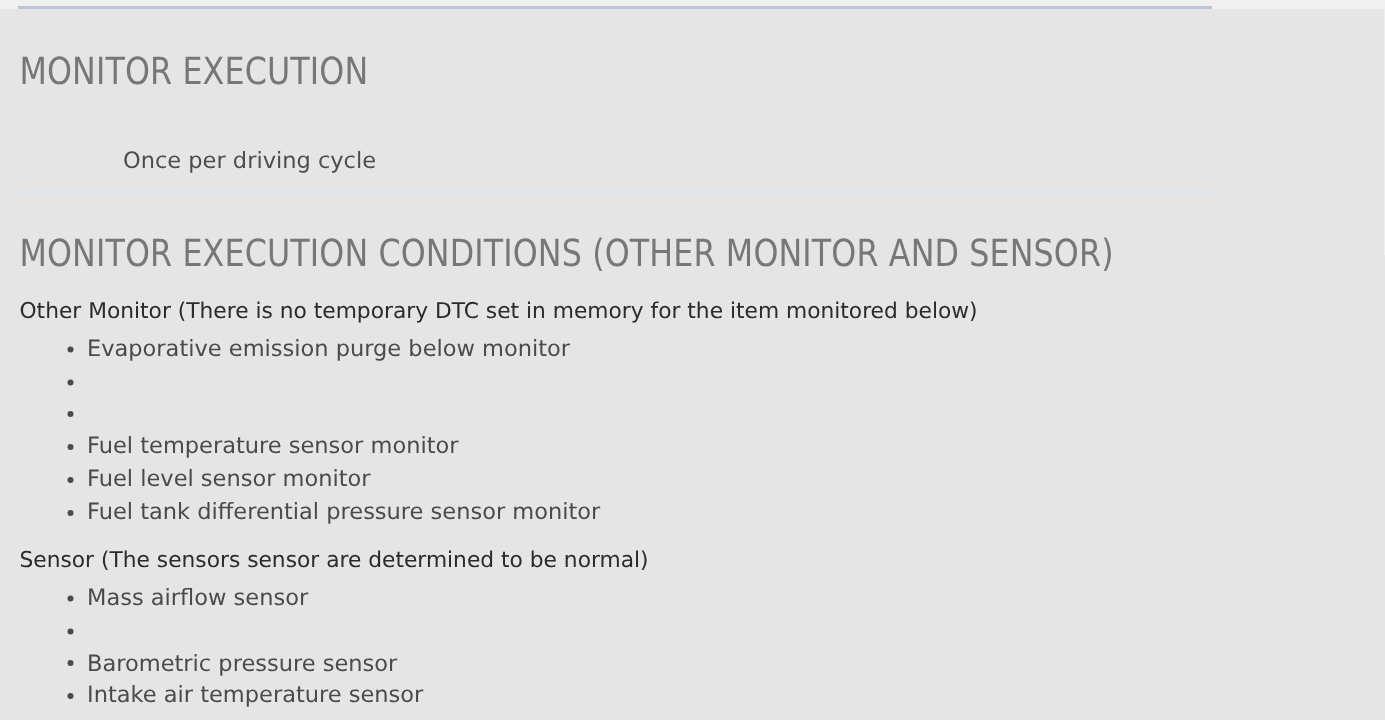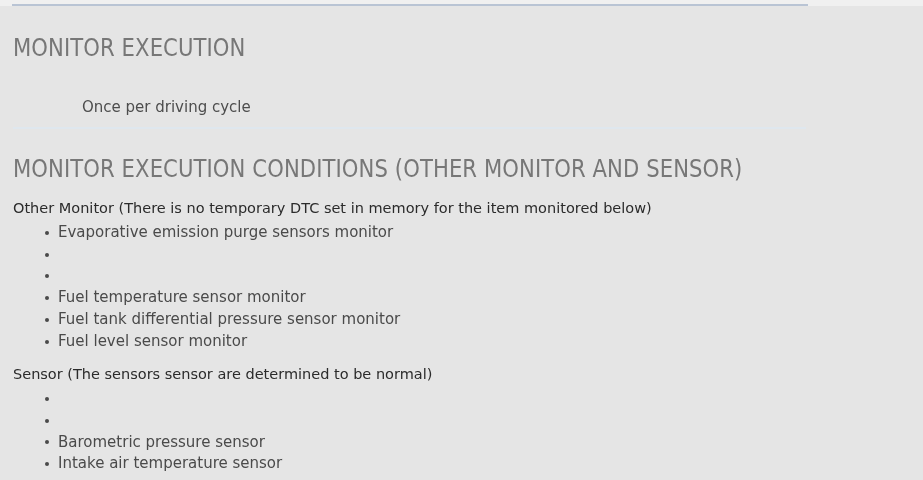--- a/index.html
+++ b/index.html
@@ -141,47 +141,48 @@
 
     <div class="divider" id="divider-under-execution"></div>
 
     <h1 class="section-heading" id="heading-monitor-conditions">MONITOR EXECUTION CONDITIONS (OTHER MONITOR AND SENSOR)</h1>
 
     <div class="group-label" id="label-other-monitor">Other Monitor (There is no temporary DTC set in memory for the item monitored below)</div>
 
     <ul class="bullets" id="list-other-monitor">
       <li>
         <span class="bullet-dot"></span>
-        <span>Evaporative emission purge sensors monitor</span>
+        <span>Evaporative emission purge below monitor</span>
       </li>
       <li>
         <span class="bullet-dot"></span>
       </li>
       <li>
         <span class="bullet-dot"></span>
       </li>
       <li>
         <span class="bullet-dot"></span>
         <span>Fuel temperature sensor monitor</span>
       </li>
       <li>
         <span class="bullet-dot"></span>
-        <span>Fuel tank differential pressure sensor monitor</span>
+        <span>Fuel level sensor monitor</span>
       </li>
       <li>
         <span class="bullet-dot"></span>
-        <span>Fuel level sensor monitor</span>
+        <span>Fuel tank differential pressure sensor monitor</span>
       </li>
     </ul>
 
     <div class="group-label" id="label-sensor">Sensor (The sensors sensor are determined to be normal)</div>
 
     <ul class="bullets" id="list-sensor">
       <li>
         <span class="bullet-dot"></span>
+        <span>Mass airflow sensor</span>
       </li>
       <li>
         <span class="bullet-dot"></span>
       </li>
       <li>
         <span class="bullet-dot"></span>
         <span>Barometric pressure sensor</span>
       </li>
       <li>
         <span class="bullet-dot"></span>

